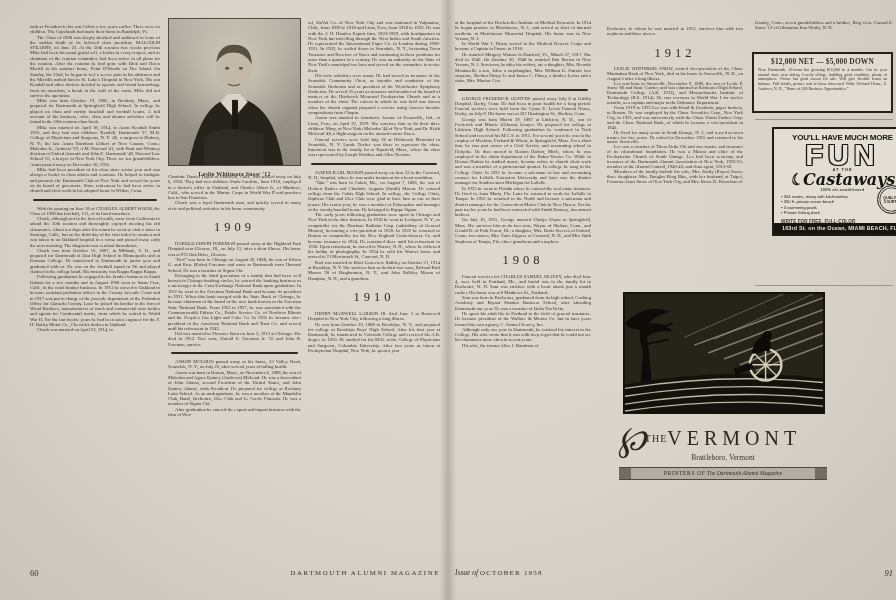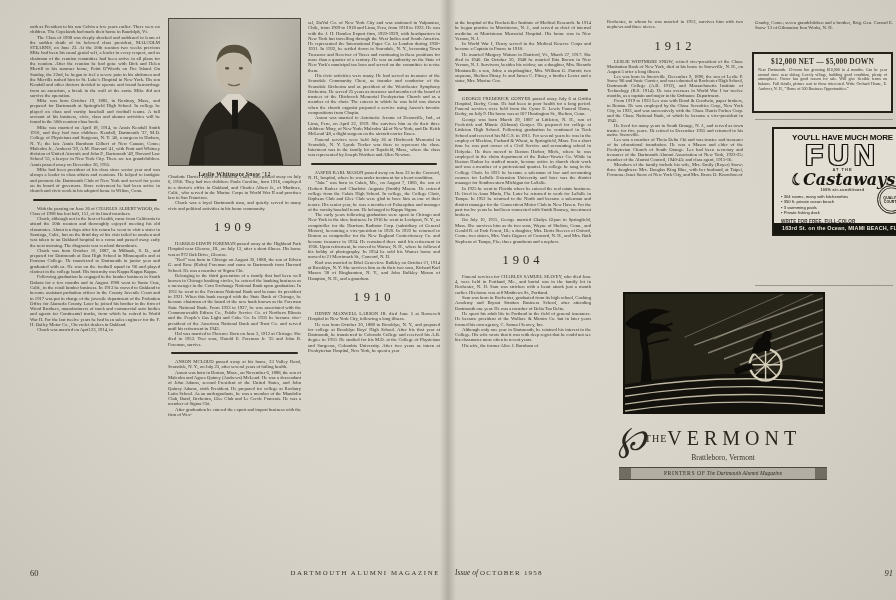--- a/index.html
+++ b/index.html
@@ -12,21 +12,21 @@
   
   .col{position:absolute;overflow:hidden;text-align:justify;}
   .b{margin:0;font-size:4.7px;line-height:5.3px;text-indent:7px;word-spacing:-0.1px;}
   .b.nc{text-indent:0;}
   .yr{font-size:12.5px;letter-spacing:4px;text-align:center;text-indent:0;margin:9px 0 6px;color:#2e2a23;}
   .rule{height:2px;background:#2f2b24;margin:5px auto;width:96%;border-radius:1px;}
   #col1{left:30px;top:24px;width:130px;height:528px;}
   #col2{left:168px;top:174px;width:133px;height:366px;}
   #col3{left:308px;top:20px;width:132px;height:534px;}
   #col4{left:455px;top:20px;width:136px;height:534px;}
-  #col5{left:607px;top:20px;width:136px;height:252px;}
+  #col5{left:607px;top:27px;width:136px;height:252px;}
   #col5 .b{line-height:4.9px;}
   #col6{left:755px;top:20px;width:138px;height:28px;}
   
   #photo{position:absolute;left:168px;top:18px;width:133px;height:148px;border:1px solid #4e4a42;box-sizing:border-box;background:#9a968c;}
   #photo svg{display:block;width:100%;height:100%;}
   #photo-caption{position:absolute;left:160px;top:171px;width:149px;text-align:center;font-size:5.8px;font-weight:bold;letter-spacing:.3px;}
   
   .pageno{position:absolute;font-size:8.5px;}
   #pageno-left{left:30px;top:568px;}
   #pageno-right{left:845px;top:568px;width:48px;text-align:right;font-style:italic;}
@@ -161,21 +161,21 @@
   <div>
     <div id="col4" class="col">
         <p class="b nc">at the hospital of the Rockefeller Institute of Medical Research. In 1914 he began practice in Morristown, N. J., and served as chief of internal medicine at Morristown Memorial Hospital. His home was in New Vernon, N. J.</p>
         <p class="b">In World War I, Henry served in the Medical Reserve Corps and became a Captain in France in 1918.</p>
         <p class="b">He married Margery Watson in Hartford, Vt., March 27, 1917. She died in 1940. On October 30, 1948 he married Etta Brown in New Vernon, N. J. Survivors, besides his widow, are a daughter, Mrs. Ricardo Montanelli; a son, John; a stepdaughter, Mrs. William G. Parrott; two stepsons, Shelton Pitney Jr. and James C. Pitney, a brother Lester and a sister, Mrs. Maxine Cox.</p>
         <div class="rule"></div>
         <p class="b">GEORGE FREDERICK GONYER passed away July 6 at Griffin Hospital, Derby, Conn. He had been in poor health for a long period. Funeral services were held from the Cyrus E. Lewis Funeral Home, Derby, on July 9. His home was at 167 Huntington St., Shelton, Conn.</p>
         <p class="b">George was born March 29, 1887 at Littleton, N. H., son of Frederick and Minnie (Gilman) Gonyer. He prepared for college at Littleton High School. Following graduation he continued in Tuck School and received his M.C.S. in 1911. For several years he was in the employ of Meekins, Packard &amp; Wheat, in Springfield, Mass. For a short time he was part owner of a Civil Service and accounting school in Holyoke. He then moved to Benton Harbor, Mich., where he was employed in the claim department of the Baker-Vawter Co. While in Benton Harbor he studied music, became active in church choir work and was a member of a professional quartet. In college he sang in the College Choir. In 1921 he became a salesman of law and accounting courses for LaSalle Extension University and later was the district manager for Southwestern Michigan for LaSalle.</p>
         <p class="b">In 1925 he went to Florida where he entered the real estate business. He lived in Anna Maria, Fla. Later he returned to work for LaSalle in Tampa. In 1952 he returned to the North and became a salesman and district manager for the Connecticut Motor Club in New Haven. For the past twelve years he had been connected with Smith Ramsey, investment brokers.</p>
         <p class="b">On July 10, 1915, George married Gladys Glynn in Springfield, Mass. She survives him as do two sons, Wayne of Shelton, Conn., and Gerald R. of Park Forest, Ill.; a daughter, Mrs. Doris Steeves of Oxford, Conn.; two sisters, Mrs. Varis Giguere of Concord, N. H., and Mrs. Ruth Stephens of Tampa, Fla.; three grandsons and a nephew.</p>
-        <div class="yr">1904</div>
+        <div class="yr">1908</div>
         <p class="b">Funeral services for CHARLES SAMUEL SEAVEY, who died June 4, were held in Portland, Me., and burial was in the family lot in Rochester, N. H. Sam was stricken with a heart attack just a month earlier. His home was at 8 Matthews St., Portland.</p>
         <p class="b">Sam was born in Rochester, graduated from its high school, Cushing Academy and Bryant Stratton Business School, after attending Dartmouth one year. He was a member of Delta Tau Delta.</p>
         <p class="b">He spent his adult life in Portland in the field of general insurance. He became president of the Wallace &amp; Maxim Co. but in later years formed his own agency, C. Samuel Seavey, Inc.</p>
         <p class="b">Although only one year in Dartmouth, he retained his interest in the College. His wife wrote that it was with deep regret that he could not see his classmates more often in recent years.</p>
         <p class="b">His wife, the former Alice J. Burnham of</p>
       </div>
     <div id="col5" class="col">
         <p class="b nc">Rochester, to whom he was married in 1912, survives him with two nephews and three nieces.</p>
         <div class="yr">1912</div>
         <p class="b">LESLIE WHITMORE SNOW, retired vice-president of the Chase Manhattan Bank of New York, died at his home in Snowville, N. H., on August 5 after a long illness.</p>

